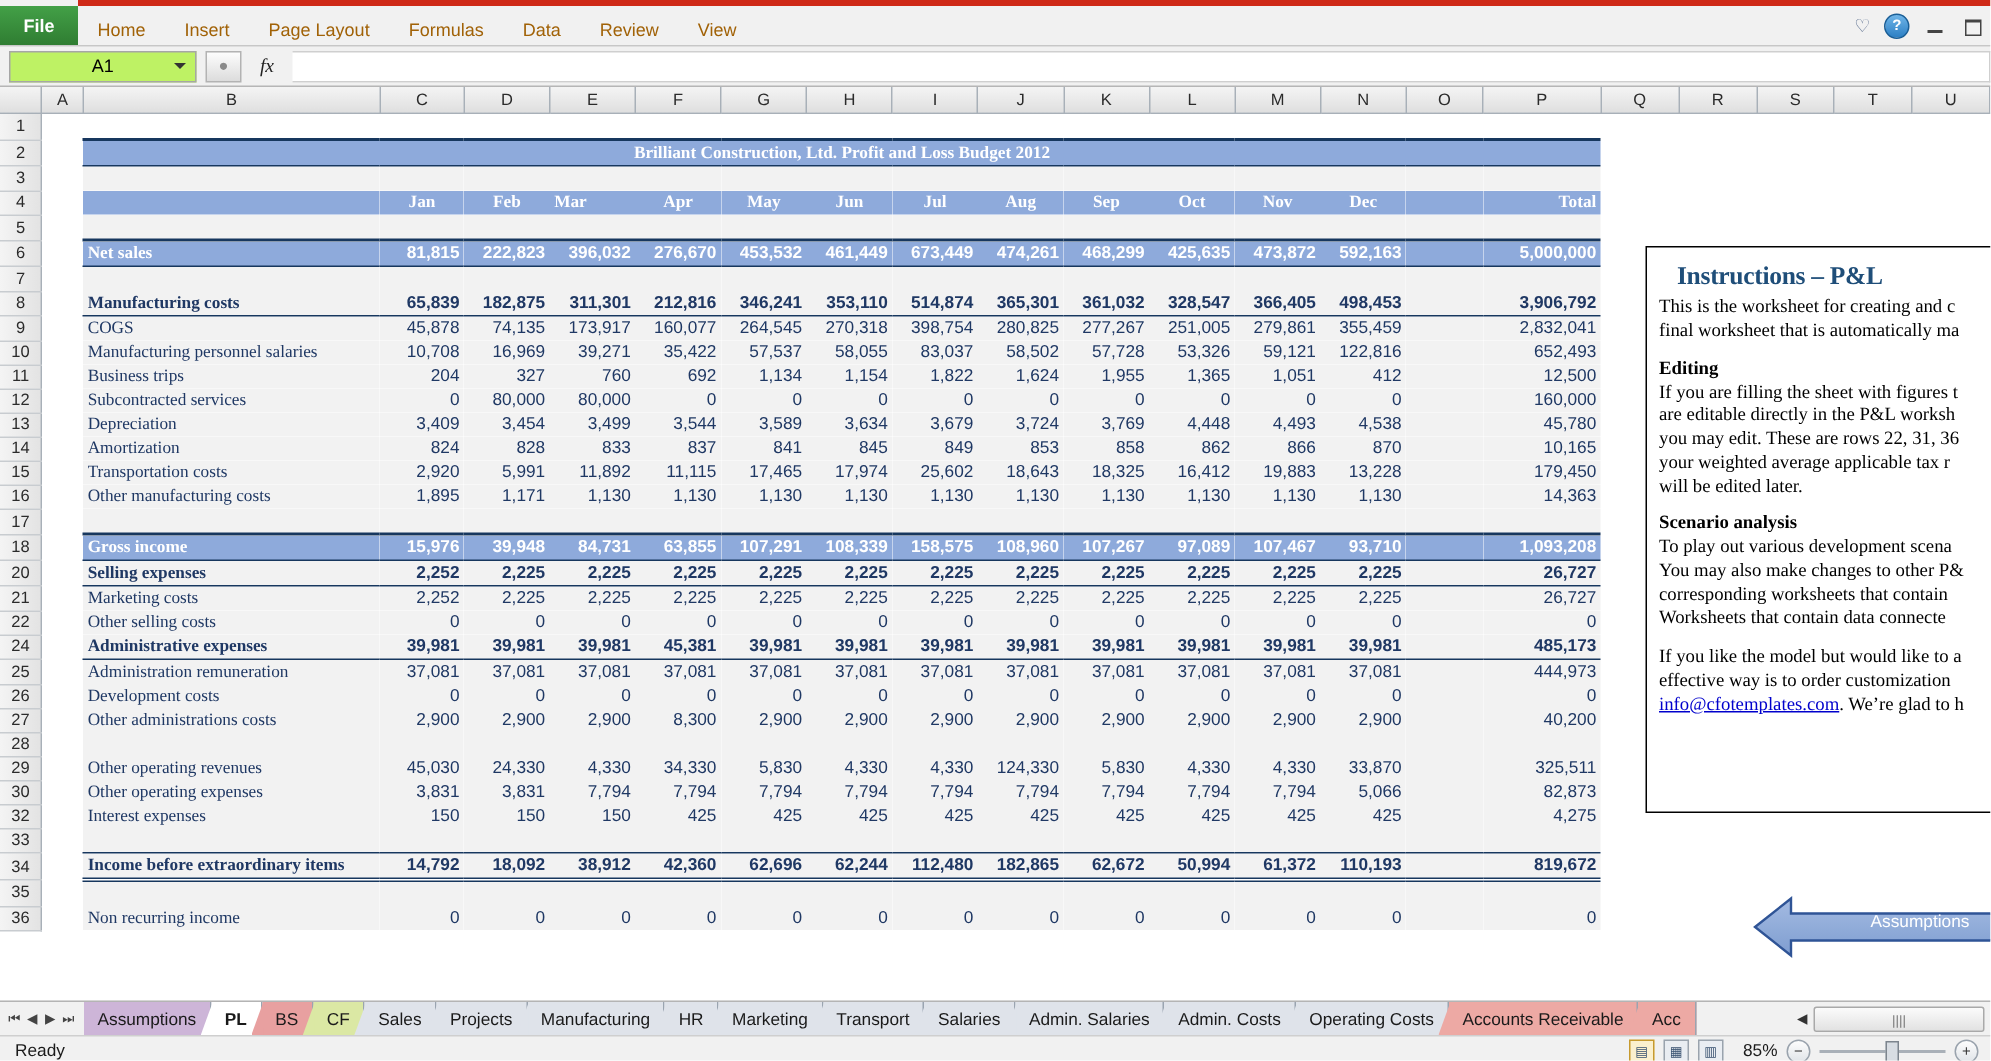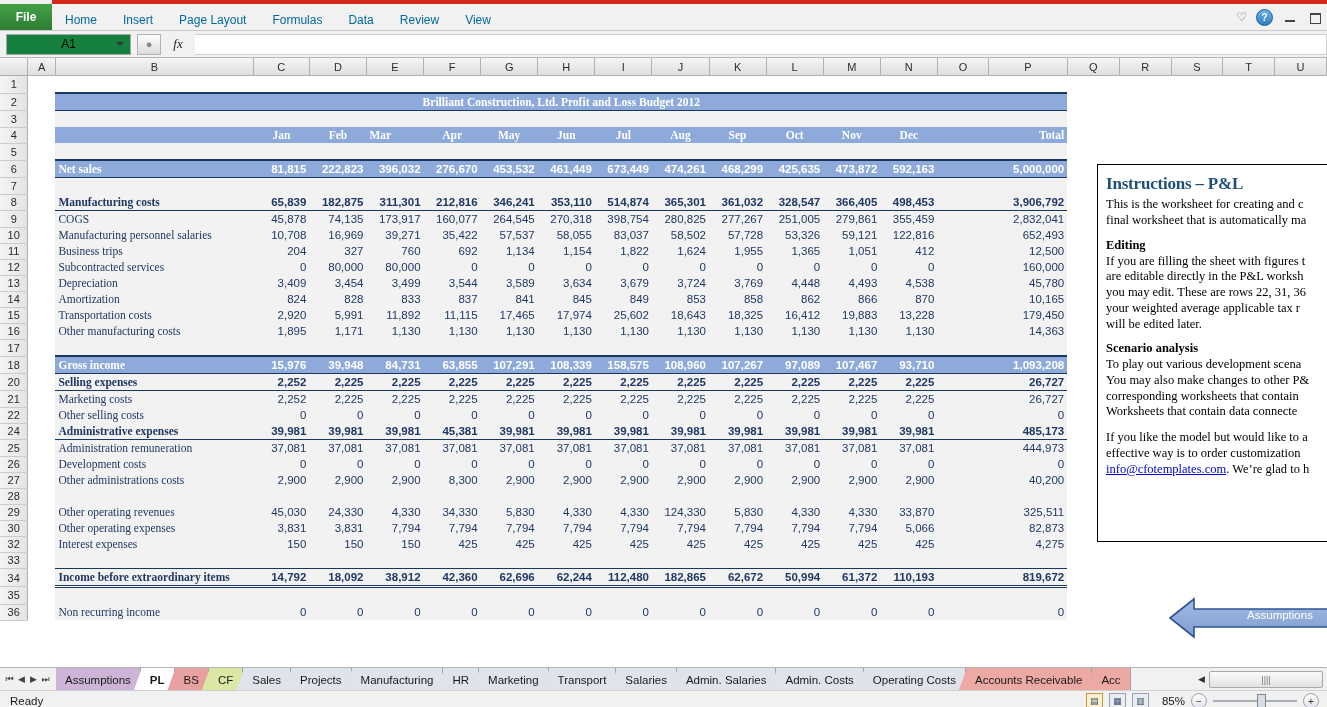--- a/index.html
+++ b/index.html
@@ -20,42 +20,42 @@
     border-bottom:1px solid #c7c7c7;
     display:flex;align-items:stretch;position:relative;
   }
   .file-tab{
     width:52px;display:flex;align-items:center;justify-content:center;
     background:linear-gradient(to bottom,#43a047,#2f7d32);
     color:#fff;font-size:12px;font-weight:bold;
   }
   .rtab{
     padding:16px 13px;display:flex;align-items:center;
-    font-size:12px;color:#0369a1;
+    font-size:12px;color:#a16207;
   }
   .ribbon-right{margin-left:auto;display:flex;align-items:center;gap:9px;padding-right:4px;}
   .icon-heart{color:#5b6f8f;font-size:12px;}
   .help-circle{
     width:15px;height:15px;border-radius:50%;
     background:linear-gradient(to bottom,#6fb5e8,#2c7fc4);
     color:#fff;font-size:10px;font-weight:bold;
     display:flex;align-items:center;justify-content:center;
     border:1px solid #1a5e96;
   }
   .winbtn{width:16px;height:13px;display:flex;align-items:flex-end;justify-content:center;color:#444;font-size:9px;}
   .winbtn .bar{width:10px;height:2px;background:#444;margin-bottom:2px;}
   .winbtn .sq{width:9px;height:8px;border:1px solid #444;border-top-width:2px;}
 
   
   .formulabar{
     height:26px;background:#f1f1f1;display:flex;align-items:center;
     border-bottom:1px solid #b6b6b6;
   }
   .namebox{
-    width:123px;height:19px;margin-left:6px;background:#15803d;
+    width:123px;height:19px;margin-left:6px;background:#bef264;
     border:1px solid #a6a6a6;display:flex;align-items:center;
     justify-content:center;position:relative;font-size:12px;
   }
   .namebox .arrow{
     position:absolute;right:6px;top:50%;margin-top:-2px;
     width:0;height:0;border-left:4px solid transparent;border-right:4px solid transparent;
     border-top:4px solid #333;
   }
   .fx-group{display:flex;align-items:center;margin-left:6px;gap:0;}
   .fx-btn{
@@ -122,21 +122,21 @@
   .dbl-bot{border-bottom:3px double #17375e;}
 
   
   .instr{
     position:absolute;left:1097px;top:106px;width:240px;height:378px;
     background:#fff;border:1px solid #000;box-sizing:border-box;
     padding:6px 8px 4px 8px;overflow:hidden;
     font-family:"Liberation Serif",serif;font-size:12.5px;color:#000;line-height:1.26;
   }
   .instr h1{
-    margin:2px 0 3px 0;font-size:17px;color:#1f4e79;font-weight:bold;
+    margin:2px 0 3px 12px;font-size:17px;color:#1f4e79;font-weight:bold;
     font-family:"Liberation Serif",serif;letter-spacing:-0.2px;
   }
   .instr h2{margin:9px 0 0 0;font-size:12.5px;font-weight:bold;}
   .instr p{margin:0;white-space:nowrap;overflow:hidden;}
   .instr a{color:#0000cc;text-decoration:underline;}
 
   
   .arrowshape{
     position:absolute;left:1168px;top:538px;width:178px;height:44px;
   }

